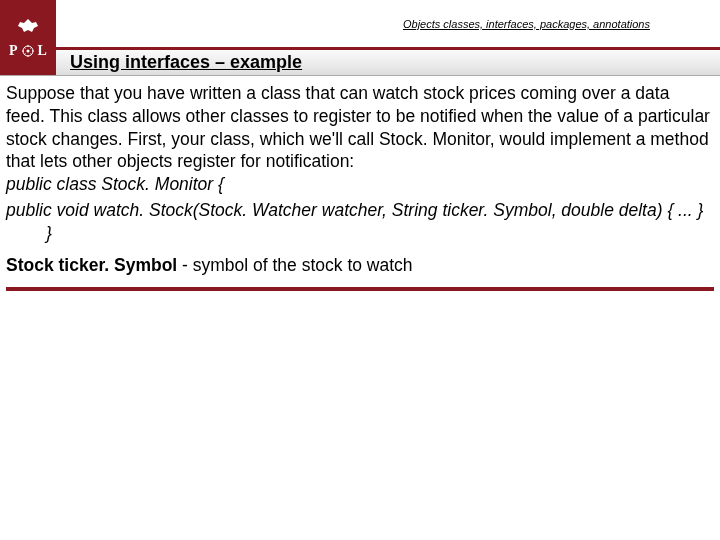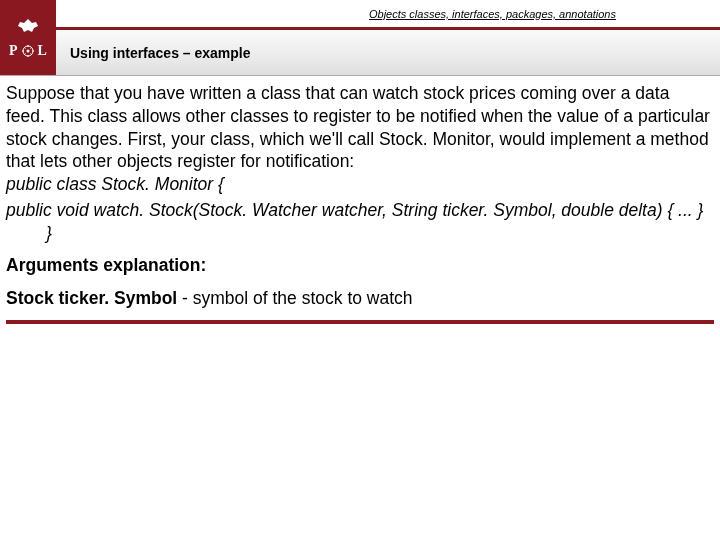--- a/index.html
+++ b/index.html
@@ -37,39 +37,40 @@
     font-size: 14px;
     font-weight: bold;
   }
   .gear-icon { width: 12px; height: 12px; }
   .header-right {
     flex: 1;
     display: flex;
     flex-direction: column;
   }
   .top-line {
-    height: 30px;
+    height: 50px;
     display: flex;
     align-items: center;
     justify-content: flex-end;
-    padding-right: 104px;
+    padding-right: 70px;
     font-size: 11px;
     font-style: italic;
     text-decoration: underline;
     text-align: right;
     border-bottom: 3px solid #8a1820;
   }
   .title-row {
     flex: 1;
     display: flex;
     align-items: center;
     padding-left: 14px;
     background: linear-gradient(180deg,#fafafa 0%,#e8e8e8 70%,#ddd 100%);
-    font-size: 14px;
+    font-size: 18px;
     font-weight: bold;
+    text-decoration: underline;
   }
   .content {
     padding: 6px 8px 0 6px;
     font-size: 17.5px;
     line-height: 1.3;
   }
   .para1 { margin-bottom: 3px; }
   .code-line { font-style: italic; }
   .sig {
     font-style: italic;
@@ -122,21 +123,20 @@
 <div class="content">
   <div class="para1">
     <span>Suppose that you have written a class that can watch stock prices coming over a data feed. This class allows other classes to register to be notified when the value of a particular stock changes. First, your class, which we'll call Stock. Monitor, would implement a method that lets other objects register for notification:</span><br>
     <span class="code-line">public class Stock. Monitor {</span>
   </div>
 
   <div class="sig">
     <span>public void watch. Stock(Stock. Watcher watcher, String ticker. Symbol, double delta) { ... }</span><span class="gap"></span><span>}</span>
   </div>
 
-  <div class="args-head">Arguments explanation:</div>
 
 
   <div class="arg">
     <span class="bold">Stock ticker. Symbol</span><span> - symbol of the stock to watch</span>
   </div>
 
 </div>
 
 <div class="footer-bar"></div>
 

